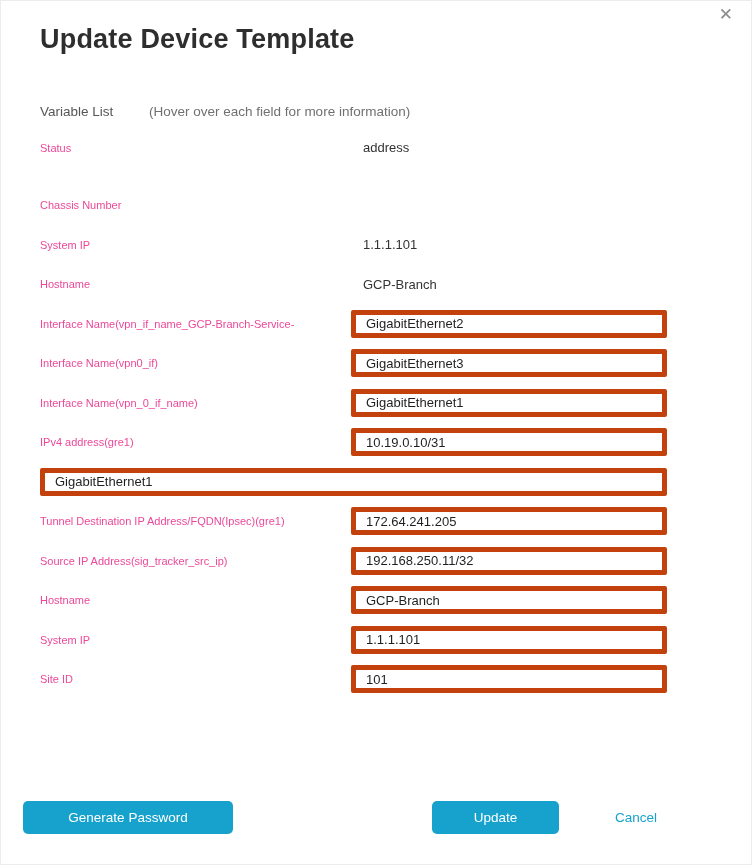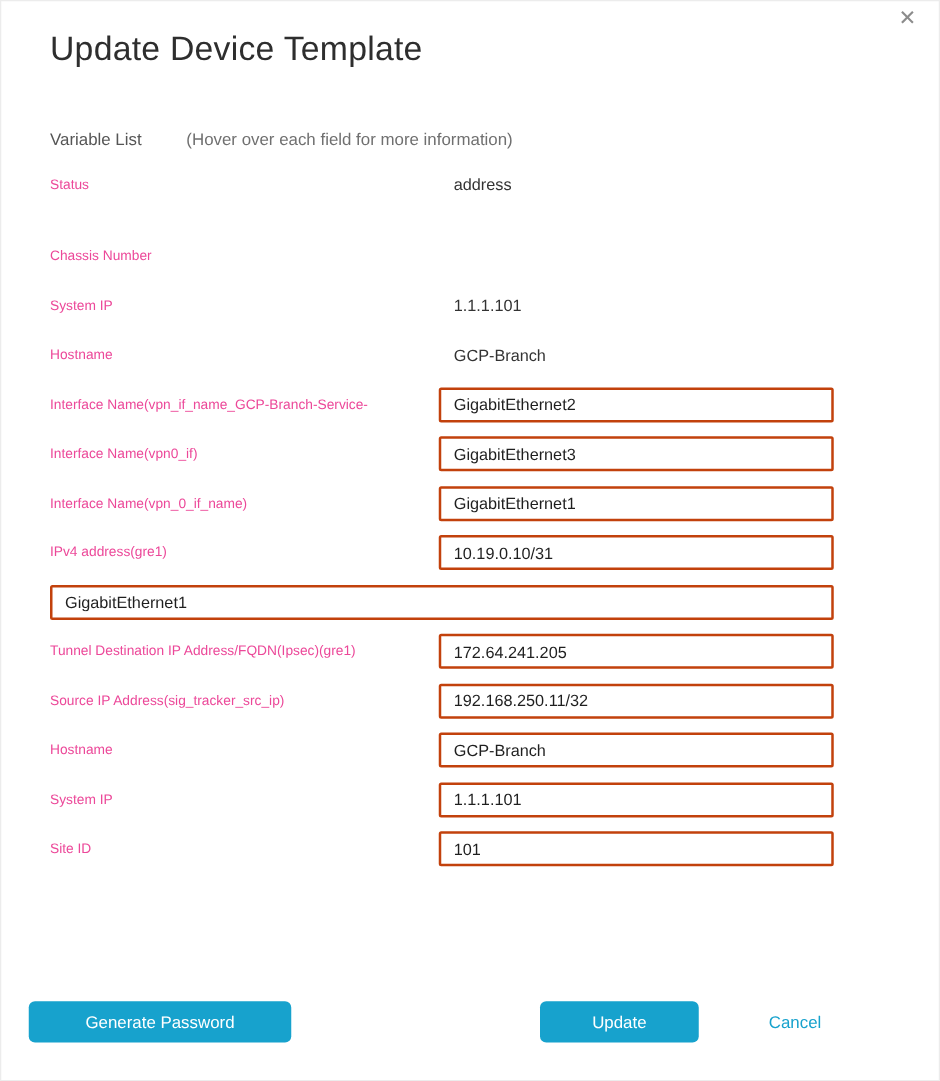--- a/index.html
+++ b/index.html
@@ -20,21 +20,21 @@
     position: absolute; top: 4px; right: 18px;
     font-size: 17px; color: #8c8c8c;
     cursor: pointer;
     line-height: 20px;
     font-weight: 400;
   }
   .dialog-title {
     margin: 22px 39px 0 39px;
     font-size: 27px;
     line-height: 32px;
-    font-weight: 400;
+    font-weight: 700;
     color: #2e2e2e;
     letter-spacing: 0.2px;
   }
   .varlist-heading {
     margin: 49px 39px 0 39px;
     font-size: 13.5px;
     line-height: 16px;
     color: #565656;
   }
   .varlist-heading .heading-bold { font-weight: normal; color: #565656; }
@@ -59,21 +59,21 @@
   .row-value-static {
     font-size: 13px;
     color: #333;
     padding-left: 12px;
     white-space: nowrap;
   }
   .row-input {
     flex: 1 1 auto;
     width: 100%;
     height: 28px;
-    border: 2px solid #c2410c;
+    border: 5px solid #c2410c;
     border-radius: 2px;
     background: #fff;
     font-family: "Liberation Sans", "DejaVu Sans", sans-serif;
     font-size: 13px;
     color: #1f1f1f;
     padding: 0 10px;
     outline: none;
   }
   .btn {
     position: absolute;

